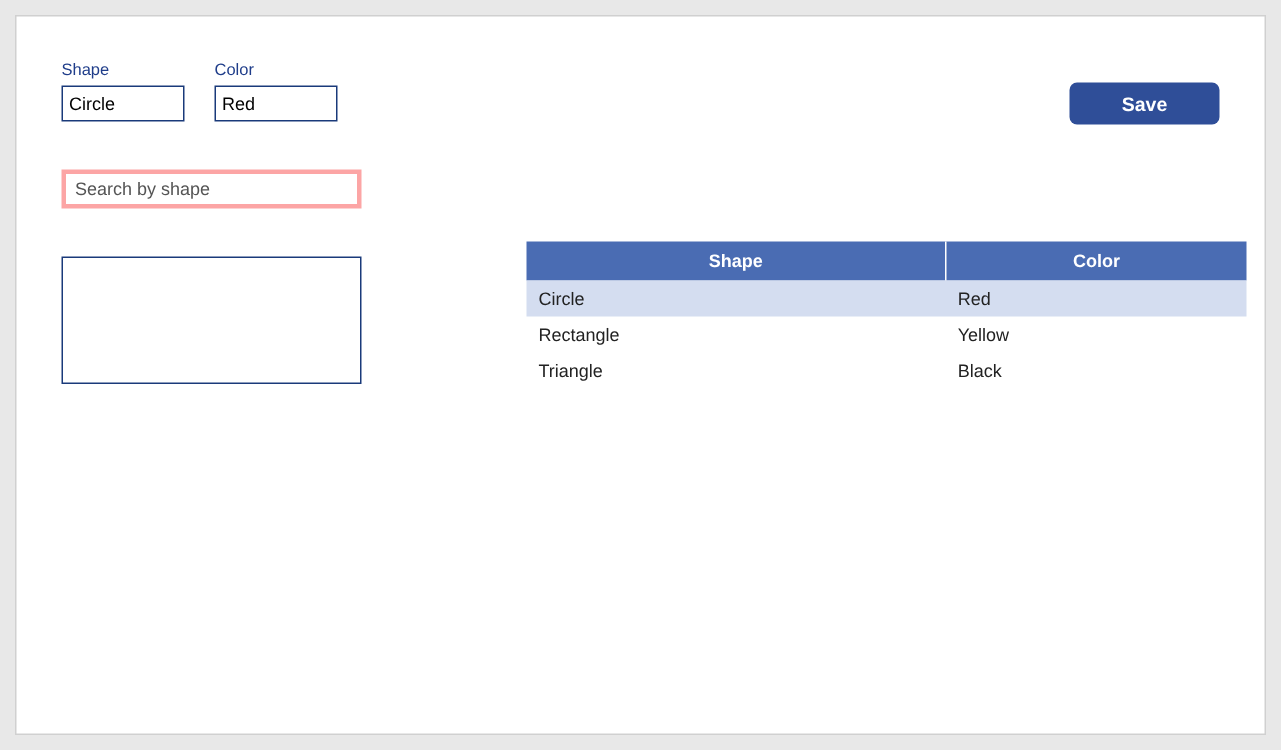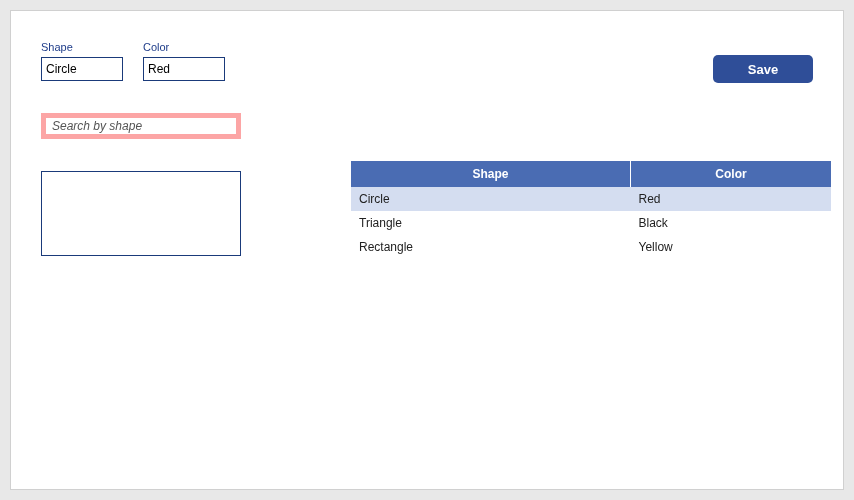--- a/index.html
+++ b/index.html
@@ -64,26 +64,25 @@
     .lower-row {
       display: flex;
       align-items: flex-start;
       margin-top: 30px;
       gap: 20px;
     }
     .left-col { width: 200px; }
     .search-input {
       width: 200px;
       height: 26px;
-      border: 5px solid #fca5a5;
+      border: 3px solid #fca5a5;
       font-size: 12px;
       padding: 3px 6px;
       outline: none;
       background: #fff;
-      font-style: italic;
     }
     .search-input::placeholder { color: #555; }
     .result-box {
       margin-top: 32px;
       width: 200px;
       height: 85px;
       border: 1px solid #1a3a7a;
       background: #fff;
     }
     .table-wrap {
@@ -145,25 +144,25 @@
             <th>Shape</th>
             <th>Color</th>
           </tr>
         </thead>
         <tbody>
             <tr class="selected">
               <td>Circle</td>
               <td>Red</td>
             </tr>
             <tr>
+              <td>Rectangle</td>
+              <td>Yellow</td>
+            </tr>
+            <tr>
               <td>Triangle</td>
               <td>Black</td>
-            </tr>
-            <tr>
-              <td>Rectangle</td>
-              <td>Yellow</td>
             </tr>
           </tbody>
       </table>
     </div>
   </div>
 
 </div>
 
 </body></html>

